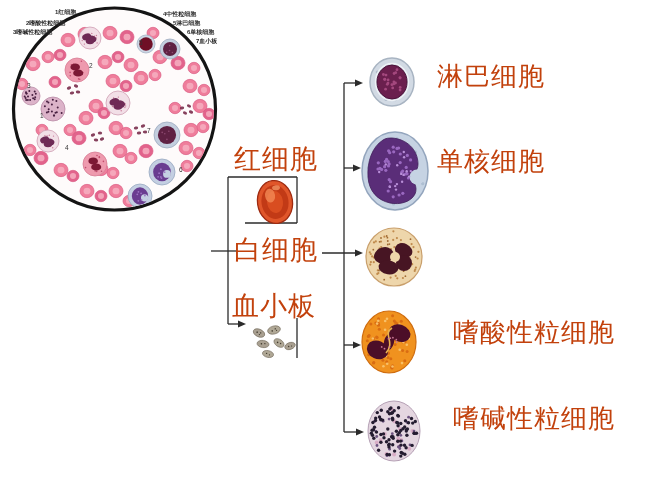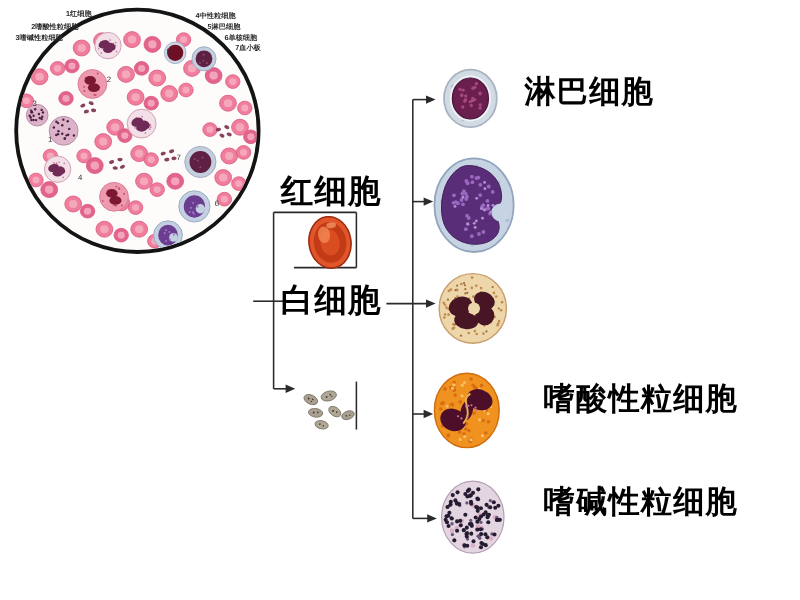--- a/index.html
+++ b/index.html
@@ -1,19 +1,19 @@
 <!DOCTYPE html>
 <html><head>
 <meta charset="utf-8">
 <style>
   html,body{margin:0;padding:0;background:#fff;}
   .stage{position:relative;width:667px;height:500px;background:#ffffff;overflow:hidden;
          font-family:"Liberation Sans",sans-serif;}
   .stage svg{position:absolute;left:0;top:0;}
-  .lbl{position:absolute;font-weight:bold;color:#000000;white-space:nowrap;line-height:1;}
+  .lbl{position:absolute;font-weight:normal;color:#c2410c;white-space:nowrap;line-height:1;}
   .root{font-size:29px;letter-spacing:1px;width:92px;text-align:center;}
   .branch{font-size:27px;letter-spacing:1px;width:92px;text-align:left;}
   .leuk{font-size:26px;letter-spacing:1px;}
   .tiny{position:absolute;font-size:6px;font-weight:bold;color:#2a2a2a;white-space:nowrap;line-height:1;}
 </style>
 </head>
 <body>
 
 <div class="stage">
 
@@ -934,22 +934,24 @@
           <circle cx="-13.1" cy="3.5" r="1.7" fill="#241c30"></circle>
           <circle cx="4.1" cy="-5.3" r="1.7" fill="#241c30"></circle>
           <circle cx="-1.3" cy="-11.2" r="1.7" fill="#241c30"></circle>
           <circle cx="0.6" cy="20.1" r="1.7" fill="#241c30"></circle>
         </g>
     </g>
   </svg>
 
   <div class="lbl branch" style="left:234px;top:146px;">红细胞</div>
   <div class="lbl branch" style="left:234px;top:237px;">白细胞</div>
+  <div class="lbl branch" style="left:232px;top:293px;">血小板</div>
 
   <div class="lbl leuk" style="left:437px;top:63px;">淋巴细胞</div>
+  <div class="lbl leuk" style="left:437px;top:148px;">单核细胞</div>
   <div class="lbl leuk" style="left:437px;top:319px;padding-left:16px;">嗜酸性粒细胞</div>
   <div class="lbl leuk" style="left:453px;top:405px;">嗜碱性粒细胞</div>
 
   <div class="tiny" style="left:55px;top:9px;">1红细胞</div>
   <div class="tiny" style="left:26px;top:20px;">2嗜酸性粒细胞</div>
   <div class="tiny" style="left:13px;top:29px;">3嗜碱性粒细胞</div>
   <div class="tiny" style="left:163px;top:11px;">4中性粒细胞</div>
   <div class="tiny" style="left:173px;top:20px;">5淋巴细胞</div>
   <div class="tiny" style="left:187px;top:29px;">6单核细胞</div>
   <div class="tiny" style="left:196px;top:38px;">7血小板</div>

